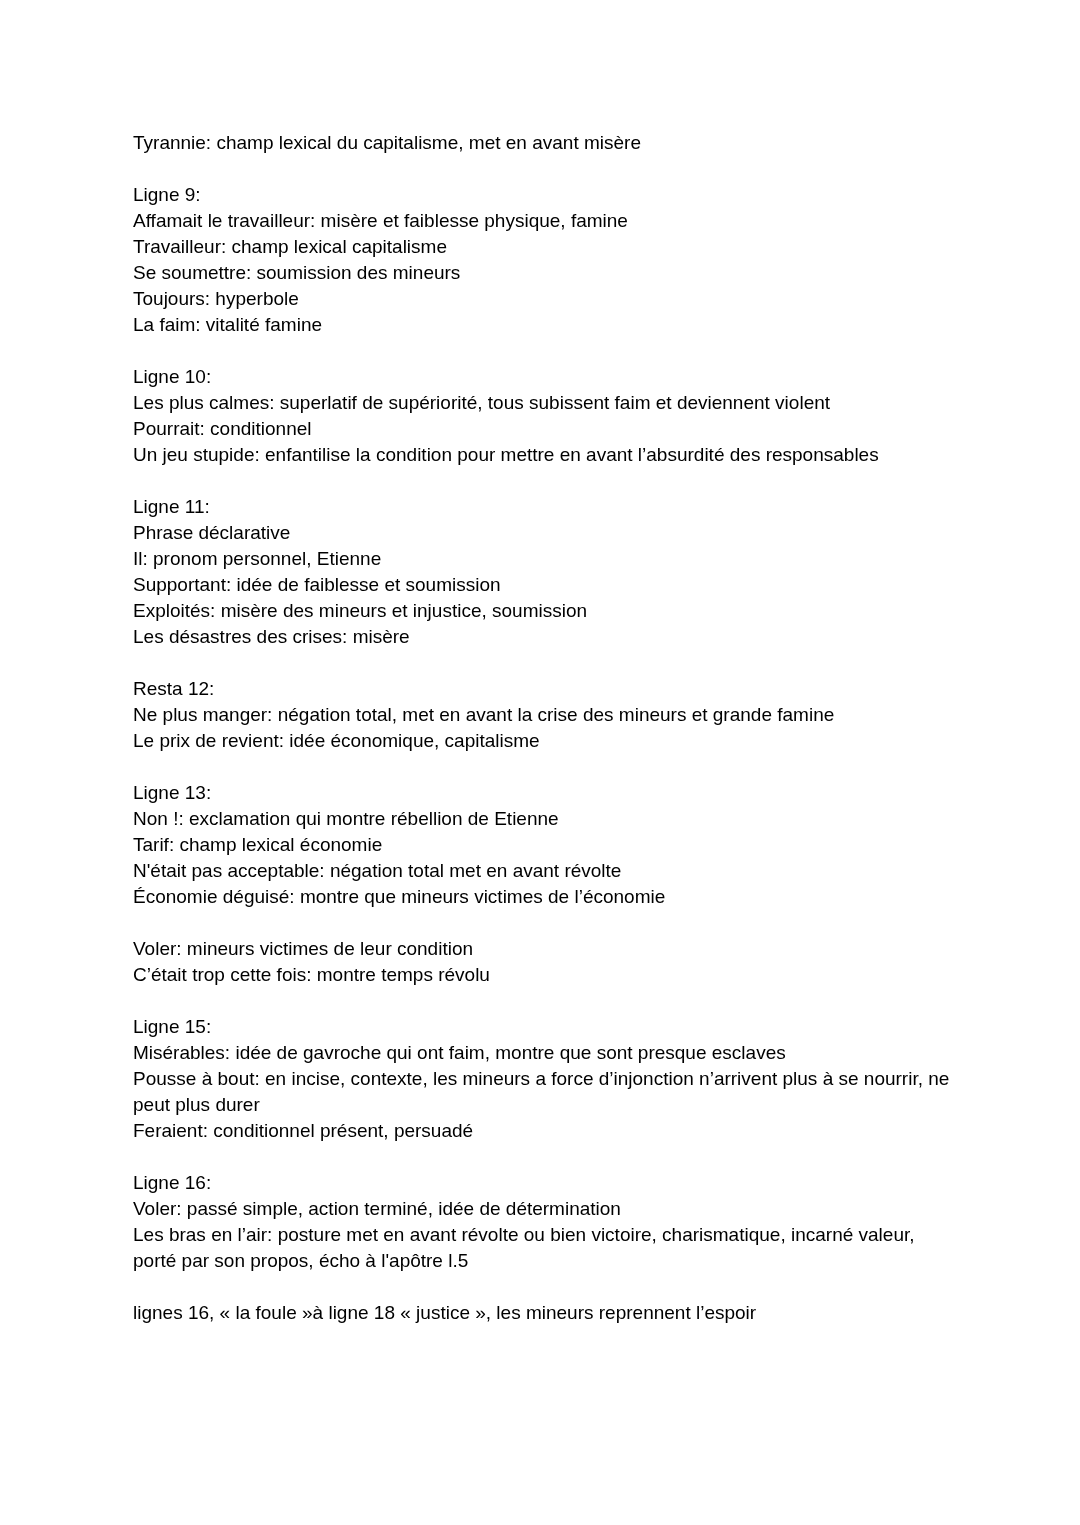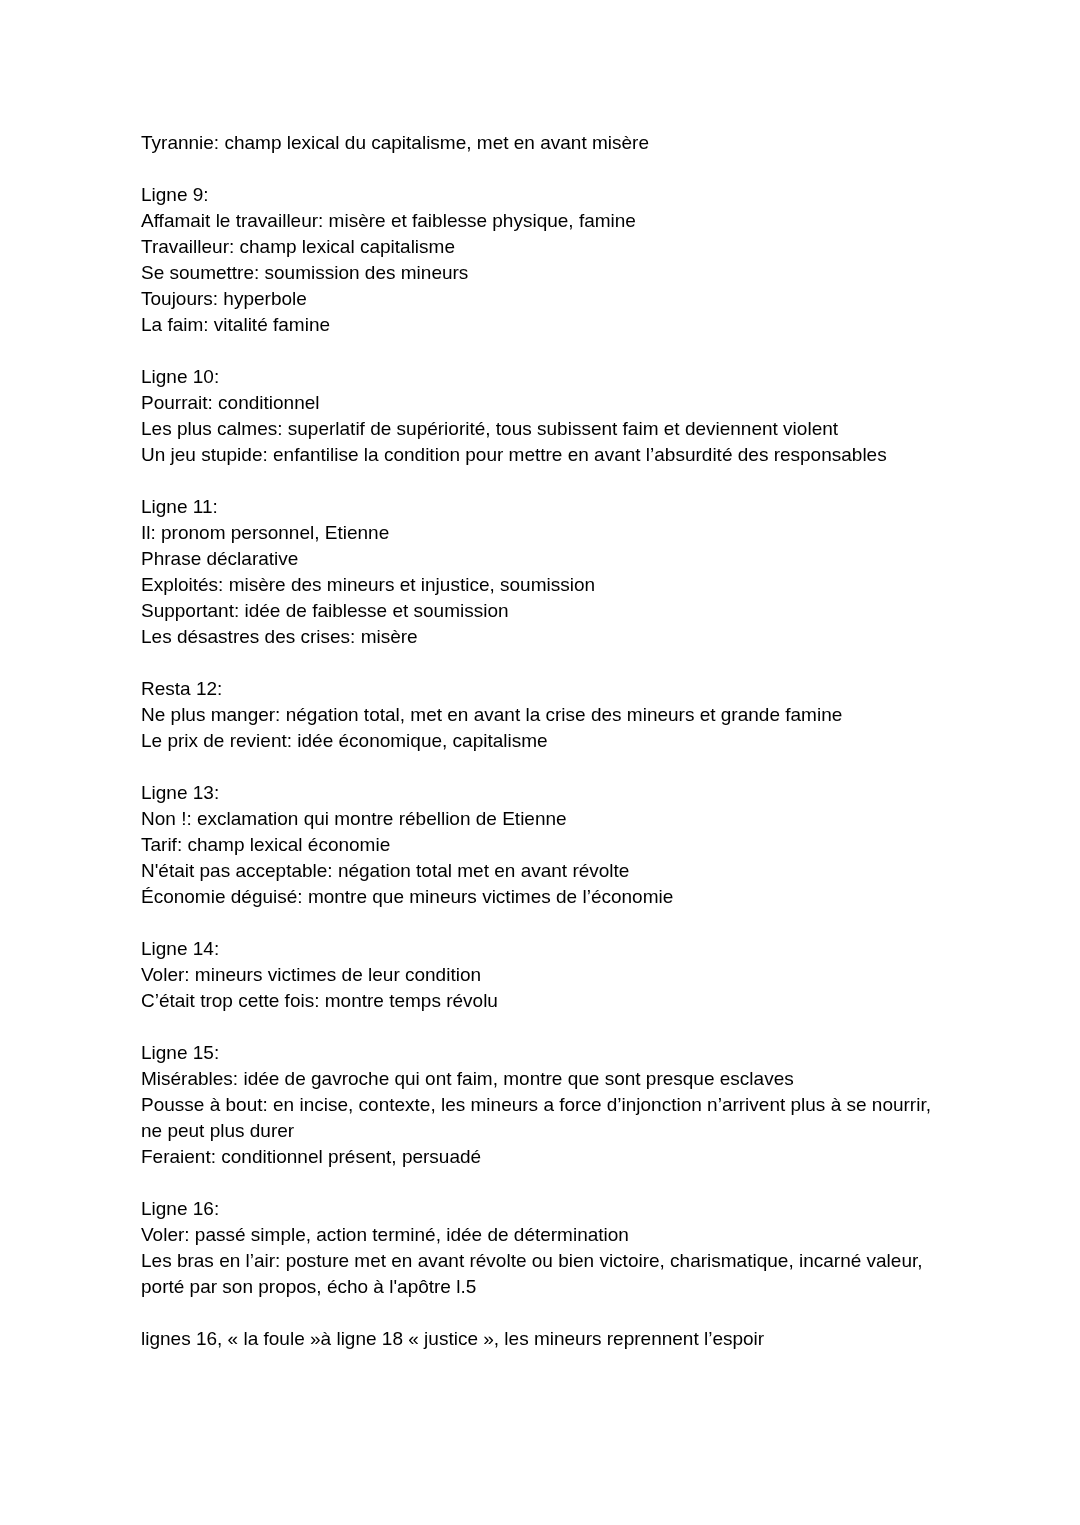--- a/index.html
+++ b/index.html
@@ -16,21 +16,21 @@
     background: #ffffff;
     box-sizing: border-box;
     padding: 130px 128px 0 129px;
     font-family: "Liberation Sans", "DejaVu Sans", sans-serif;
     font-size: 19px;
     line-height: 26px;
     color: #000000;
     overflow: hidden;
   }
   .paragraph {
-    margin: 0 0 26px 12px;
+    margin: 0 0 26px 4px;
   }
   .paragraph p.line {
     margin: 0;
     padding: 0;
     white-space: normal;
     word-spacing: normal;
   }
   .paragraph.bold p.line {
     font-weight: normal;
   }
@@ -46,46 +46,45 @@
       <div class="paragraph">
         <p class="line">Ligne 9:</p>
         <p class="line">Affamait le travailleur: misère et faiblesse physique, famine</p>
         <p class="line">Travailleur: champ lexical capitalisme</p>
         <p class="line">Se soumettre: soumission des mineurs</p>
         <p class="line">Toujours: hyperbole</p>
         <p class="line">La faim: vitalité famine</p>
       </div>
       <div class="paragraph">
         <p class="line">Ligne 10:</p>
+        <p class="line">Les plus calmes: superlatif de supériorité, tous subissent faim et deviennent violent</p>
         <p class="line">Pourrait: conditionnel</p>
-        <p class="line">Les plus calmes: superlatif de supériorité, tous subissent faim et deviennent violent</p>
         <p class="line">Un jeu stupide: enfantilise la condition pour mettre en avant l’absurdité des responsables</p>
       </div>
       <div class="paragraph">
         <p class="line">Ligne 11:</p>
+        <p class="line">Phrase déclarative</p>
         <p class="line">Il: pronom personnel, Etienne</p>
-        <p class="line">Phrase déclarative</p>
+        <p class="line">Supportant: idée de faiblesse et soumission</p>
         <p class="line">Exploités: misère des mineurs et injustice, soumission</p>
-        <p class="line">Supportant: idée de faiblesse et soumission</p>
         <p class="line">Les désastres des crises: misère</p>
       </div>
       <div class="paragraph">
         <p class="line">Resta 12:</p>
         <p class="line">Ne plus manger: négation total, met en avant la crise des mineurs et grande famine</p>
         <p class="line">Le prix de revient: idée économique, capitalisme</p>
       </div>
       <div class="paragraph">
         <p class="line">Ligne 13:</p>
         <p class="line">Non !: exclamation qui montre rébellion de Etienne</p>
         <p class="line">Tarif: champ lexical économie</p>
         <p class="line">N'était pas acceptable: négation total met en avant révolte</p>
         <p class="line">Économie déguisé: montre que mineurs victimes de l’économie</p>
       </div>
       <div class="paragraph">
-        <p class="line">Ligne 14:</p>
         <p class="line">Voler: mineurs victimes de leur condition</p>
         <p class="line">C’était trop cette fois: montre temps révolu</p>
       </div>
       <div class="paragraph">
         <p class="line">Ligne 15:</p>
         <p class="line">Misérables: idée de gavroche qui ont faim, montre que sont presque esclaves</p>
         <p class="line">Pousse à bout: en incise, contexte, les mineurs a force d’injonction n’arrivent plus à se nourrir, ne peut plus durer</p>
         <p class="line">Feraient: conditionnel présent, persuadé</p>
       </div>
       <div class="paragraph">

